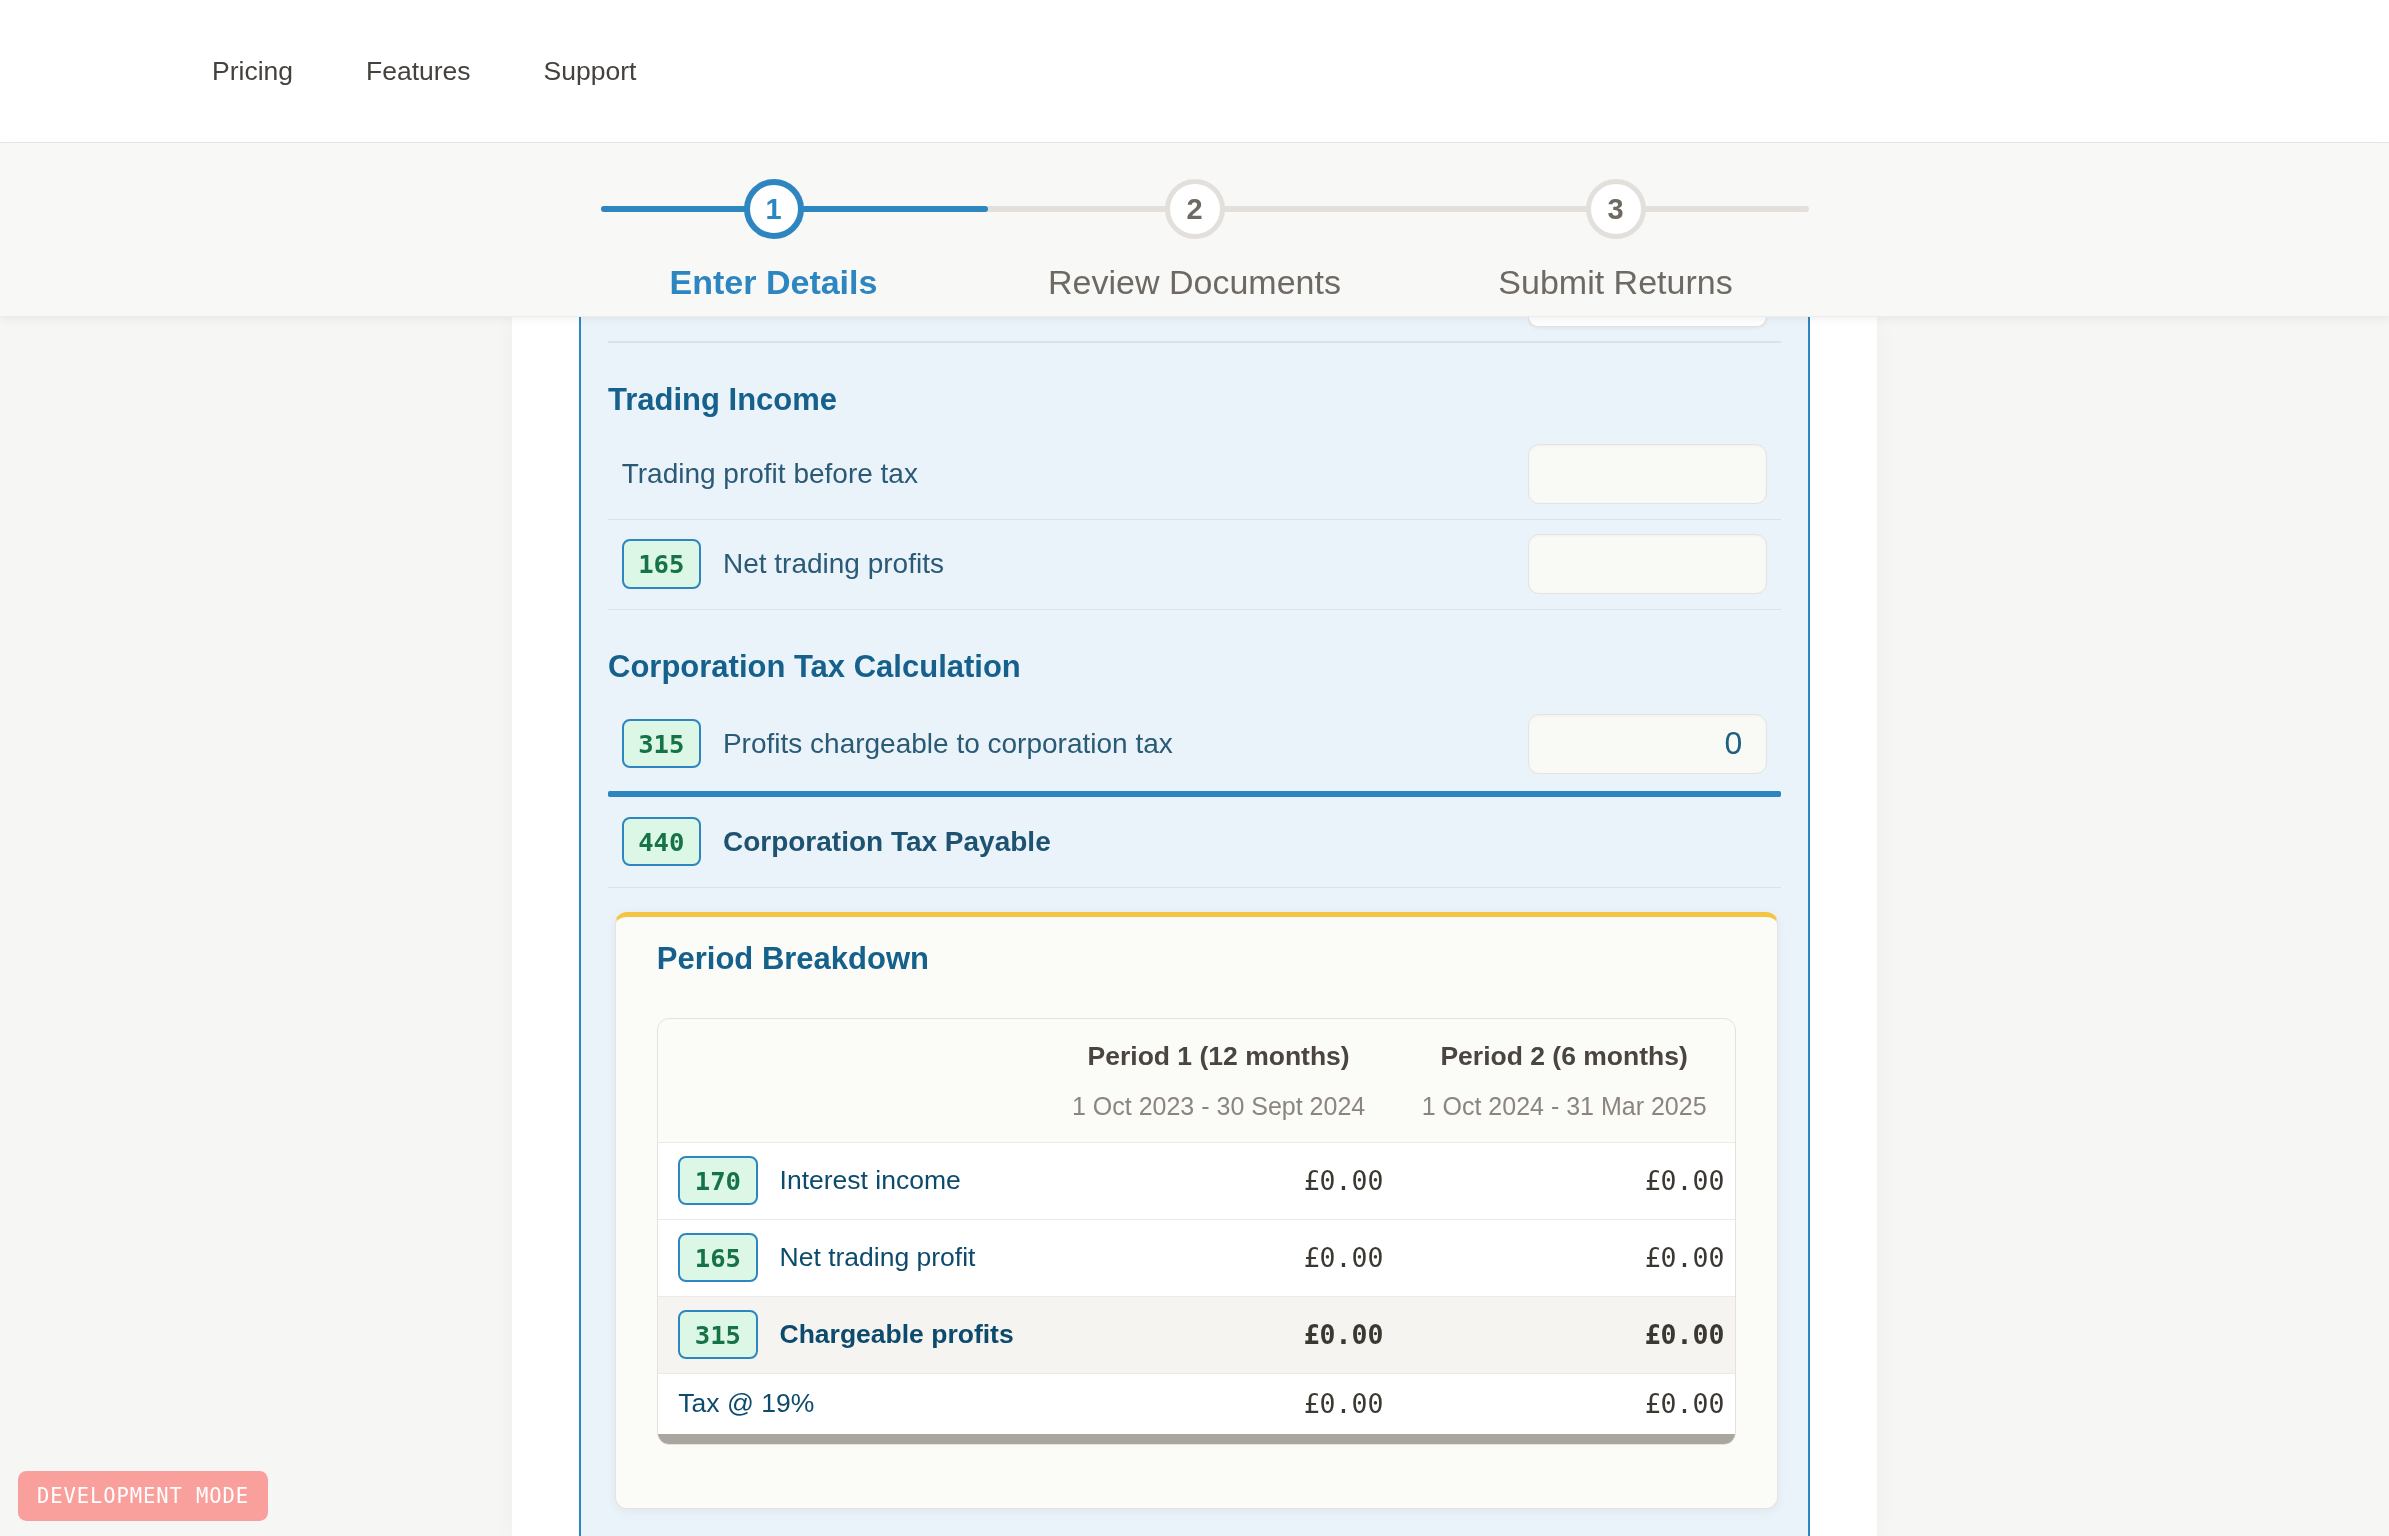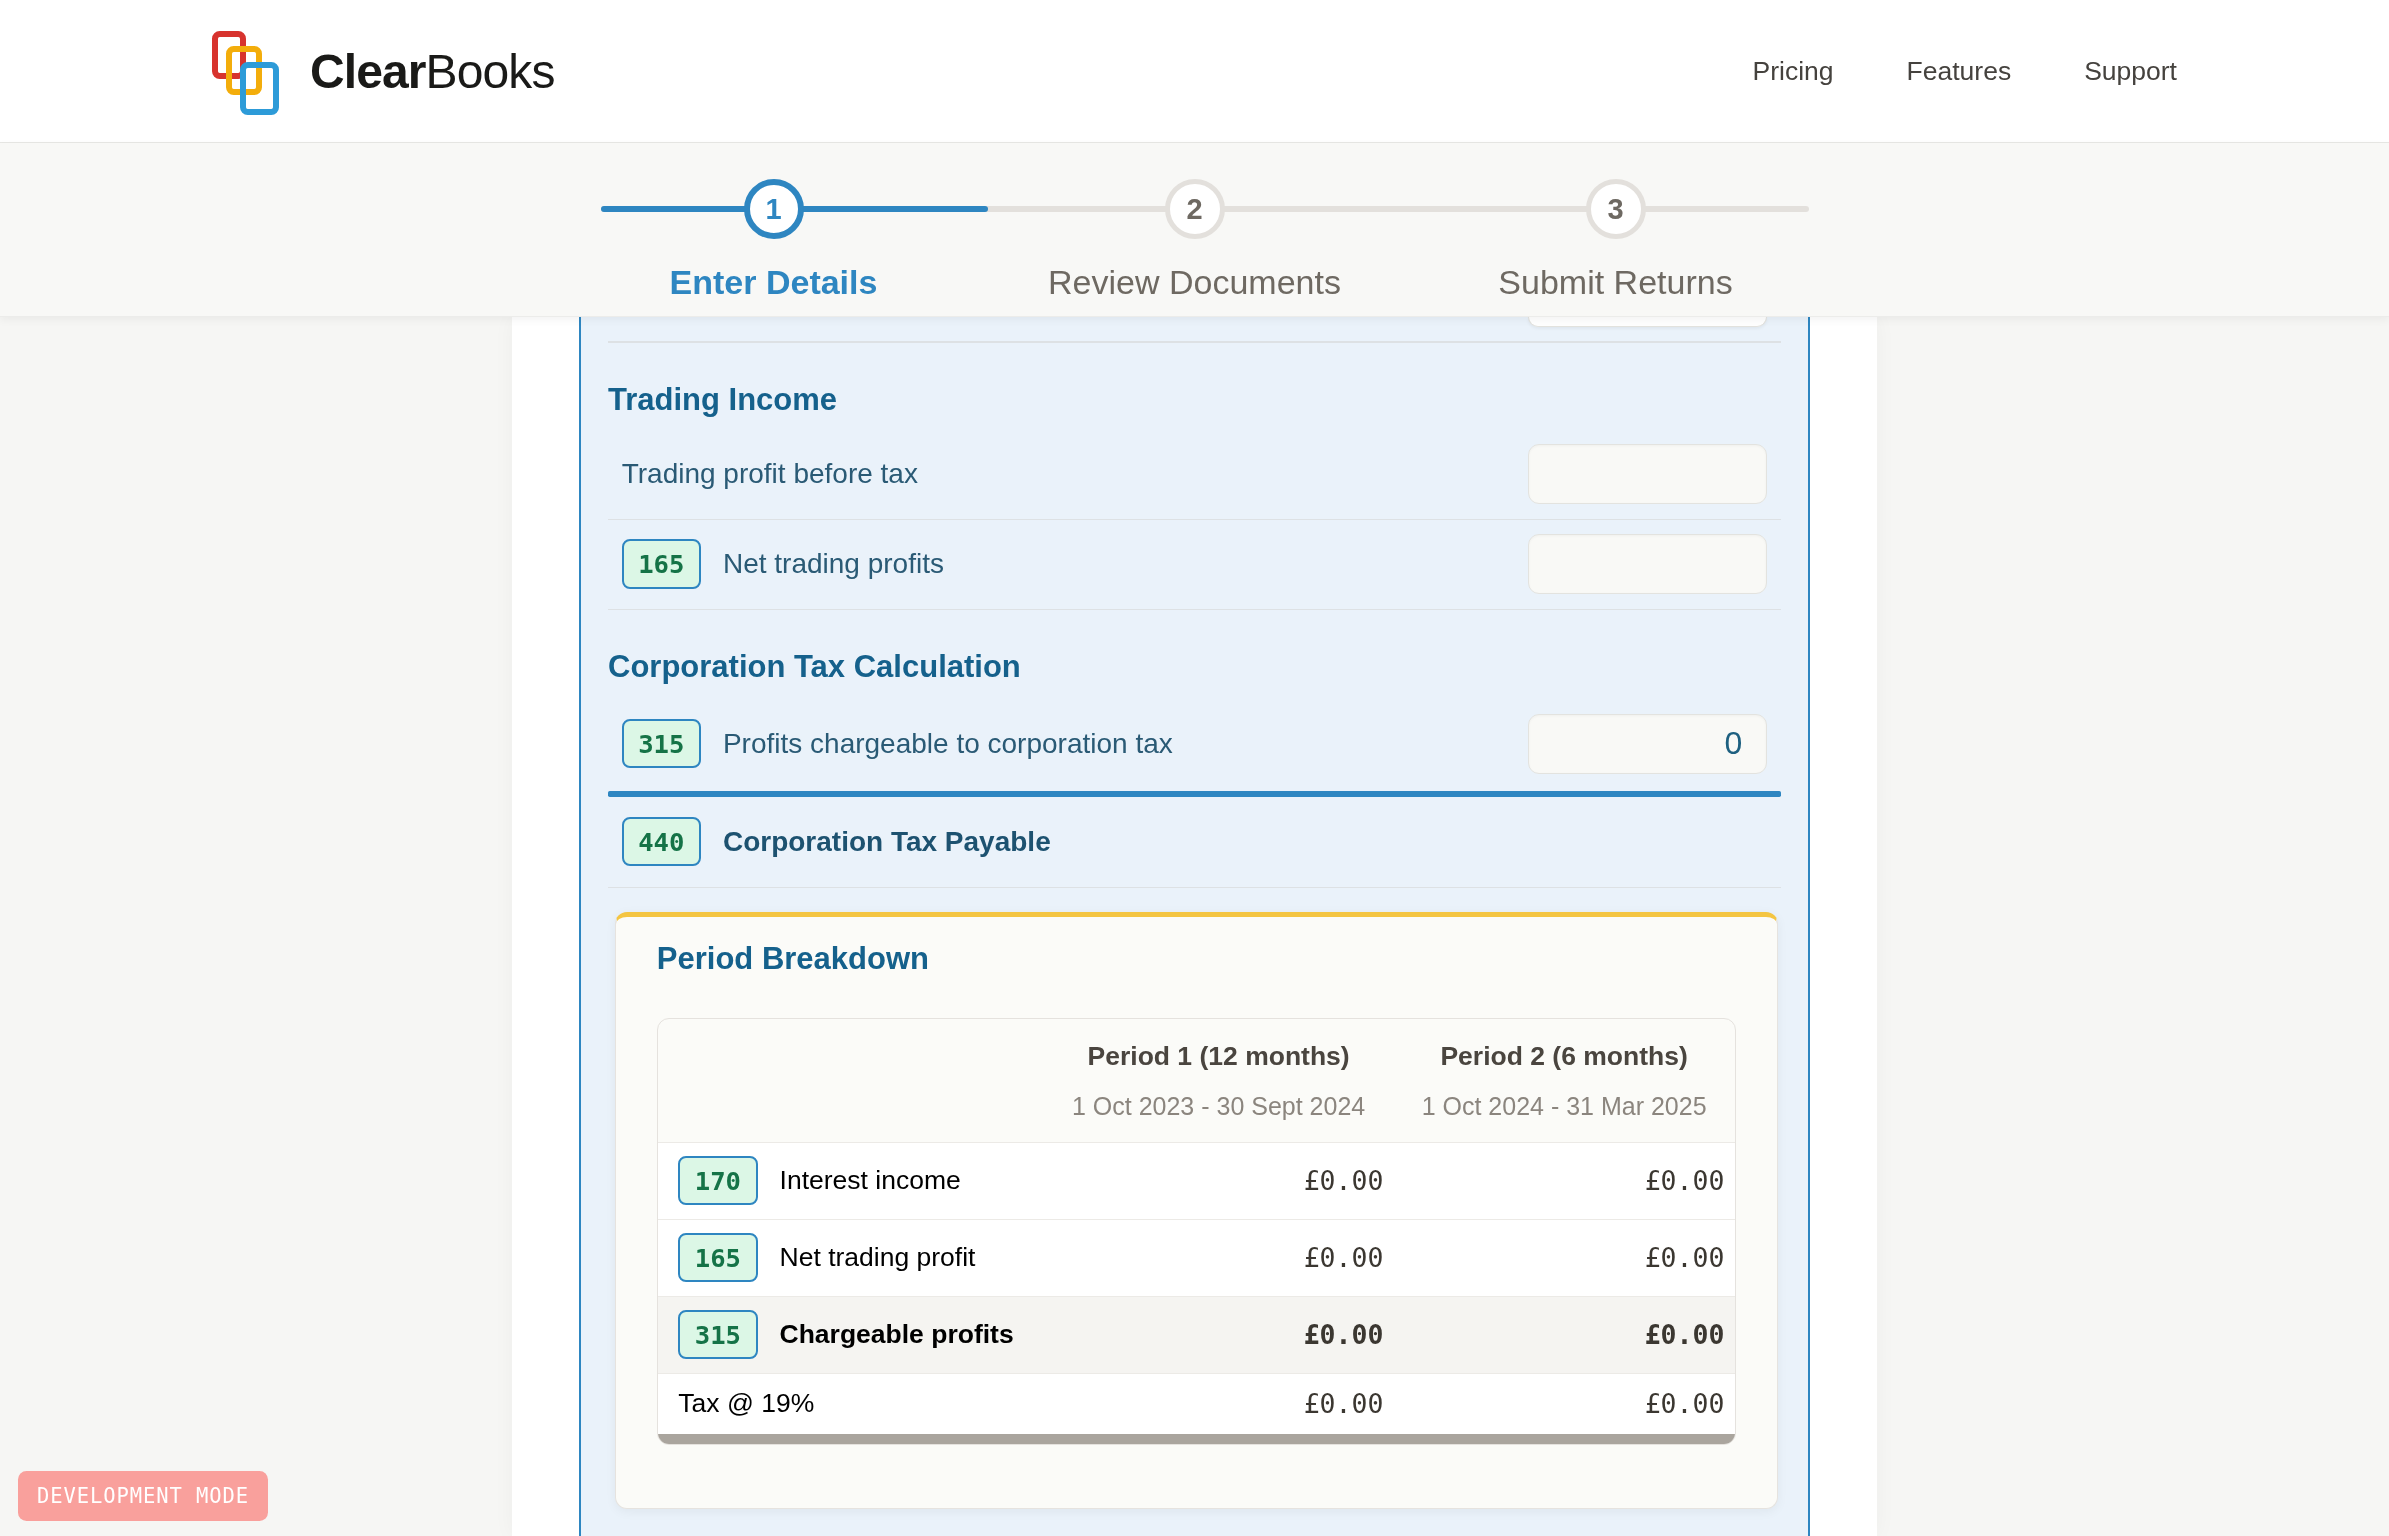--- a/index.html
+++ b/index.html
@@ -121,49 +121,41 @@
   .pb-h-sub { font-size:25px; color:#8b857e; margin-top:20px; }
   .pb-row {
     display:grid; grid-template-columns:1fr 350px 341px; align-items:center;
     min-height:77px; background:#ffffff; border-top:1.7px solid #eceae6;
   }
   .pb-row.total { background:#f5f4f1; }
   .pb-row.total .pb-label, .pb-row.total .money { font-weight:700; }
   .pb-row.last { min-height:61px; }
   .pb-label-cell { display:flex; align-items:center; padding-left:20.5px; }
   .pb-label-cell .badge { margin-left:0; }
-  .pb-label { font-size:26.5px; color:#000000; }
+  .pb-label { font-size:26.5px; color:#0c4a6e; }
   .pb-label-cell .badge + .pb-label { margin-left:22px; }
   .money {
     font-family:"DejaVu Sans Mono", monospace; font-size:26.5px; color:#3b3731;
     text-align:right; padding-right:10.2px;
   }
   .pb-total-bar { height:10.2px; background:#aaa59e; }
 
   
   .dev-badge {
     position:absolute; left:18px; top:1471px;
     background:#f9a09c; border-radius:8.5px;
     padding:12.8px 19px;
     color:#ffffff; font-family:"DejaVu Sans Mono", monospace;
     font-size:20.5px; letter-spacing:0.9px;
   }
 </style>
 </head>
 <body>
 
 <header class="app-header">
-  <div class="logo">
-    <div class="logo-mark">
-      <div class="pg pg-red"></div>
-      <div class="pg pg-yellow"></div>
-      <div class="pg pg-blue"></div>
-    </div>
-    <div class="logo-text"><span class="b">Clear</span><span class="r">Books</span></div>
-  </div>
   <nav class="top-nav">
     <span class="nav-link">Pricing</span>
     <span class="nav-link">Features</span>
     <span class="nav-link">Support</span>
   </nav>
 </header>
 
 <div class="stepper-band">
   <div class="stepper">
     <div class="track">

